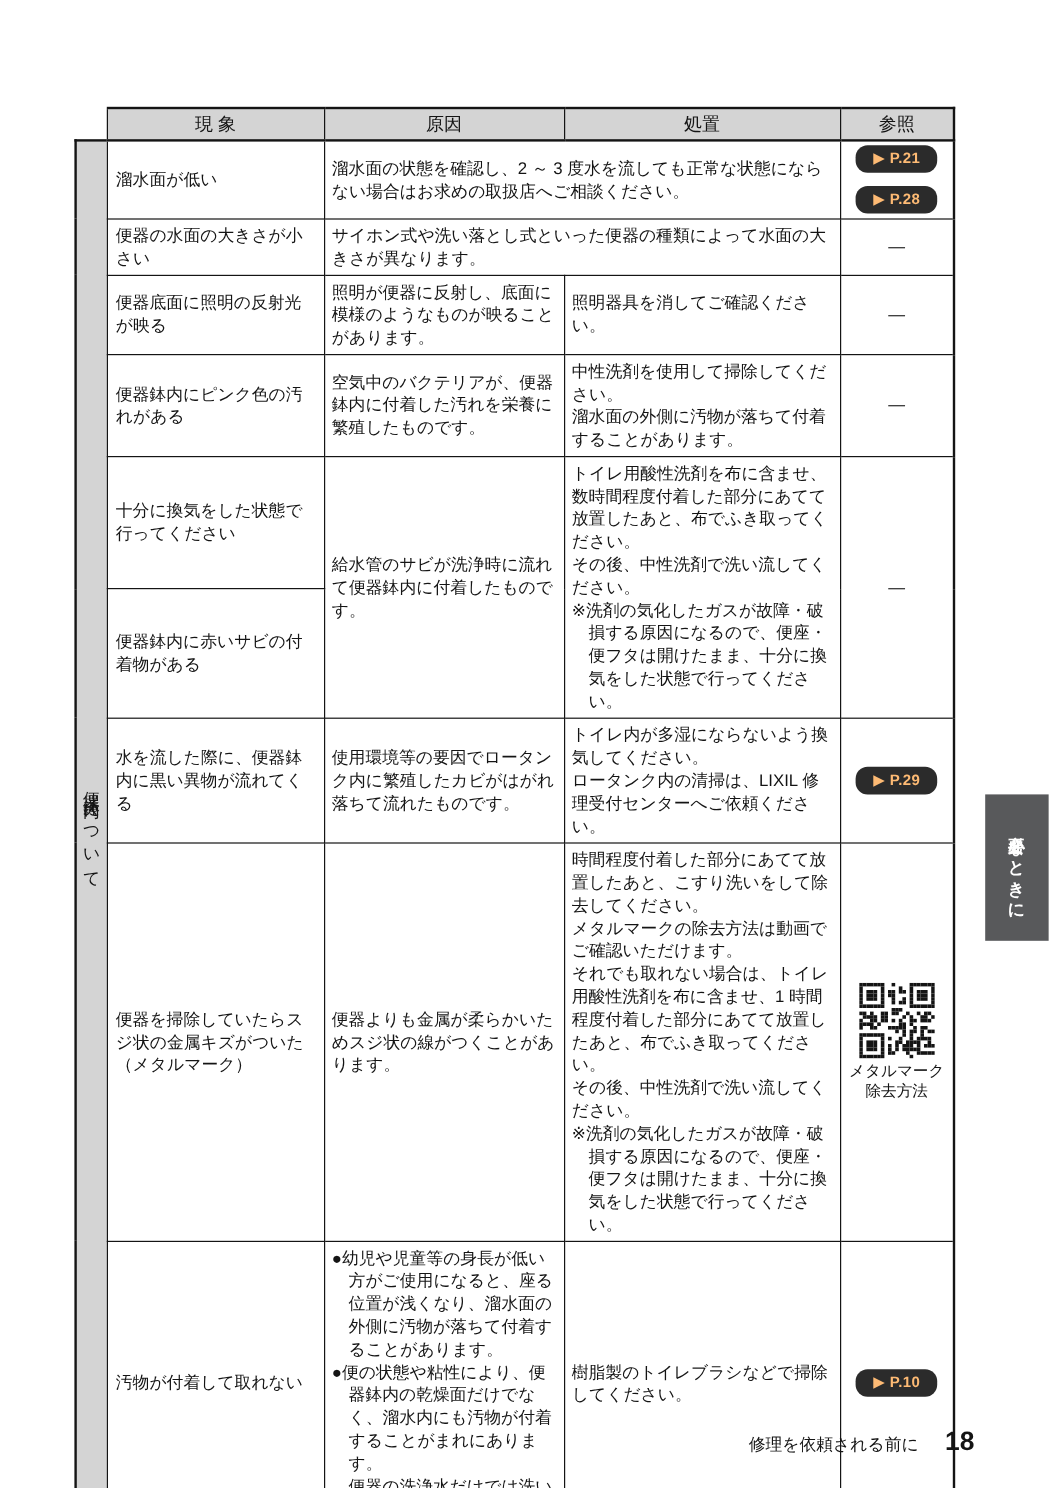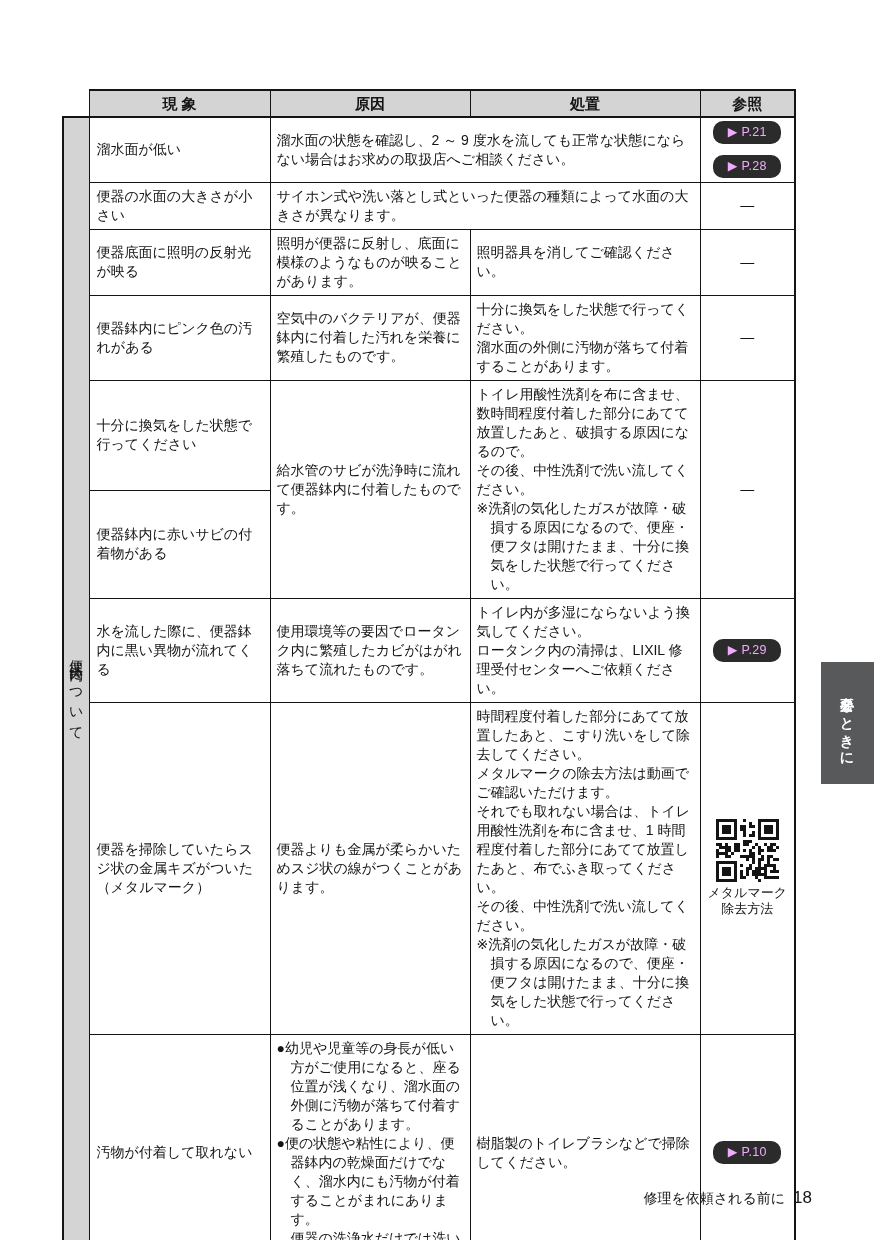--- a/index.html
+++ b/index.html
@@ -11,62 +11,62 @@
   table.tbl{
     position:absolute;left:62px;top:89px;width:732px;
     border-collapse:collapse;table-layout:fixed;
   }
   .tbl td,.tbl th{
     border:1px solid #141414;
     font-size:14px;line-height:19px;vertical-align:middle;
     padding:4px 6px;word-break:break-all;
   }
   .tbl th{
-    background:#d4d4d4;font-weight:bold;font-size:15px;text-align:center;
+    background:#d4d4d4;font-weight:normal;font-size:15px;text-align:center;
     border-top:2px solid #141414;border-bottom:2px solid #141414;padding:3px 2px;
   }
   .tbl th.last{border-right:2px solid #141414}
   td.ghost{border:none;background:#ffffff}
   td.cat{
     background:#d4d4d4;text-align:center;padding:0;
     border-left:2px solid #141414;border-bottom:2px solid #141414;border-top:2px solid #141414;
   }
   .vtext{
     writing-mode:vertical-rl;text-orientation:upright;
     display:inline-block;font-size:14px;letter-spacing:3px;
   }
   td.ph{padding-left:7px}
   td.ref{text-align:center;border-right:2px solid #141414;padding:3px 3px}
   tr.lastrow td{border-bottom:2px solid #141414}
   .para{white-space:pre-line}
   .hang{padding-left:1em;text-indent:-1em}
   .badges{display:flex;flex-direction:column;align-items:center;gap:11px}
   .badge{
-    display:inline-block;background:#2b2b2b;color:#f0abfc;border-radius:10px;
-    width:68px;padding:2px 0;font-size:12.5px;font-weight:normal;
+    display:inline-block;background:#2b2b2b;color:#fdba74;border-radius:10px;
+    width:68px;padding:2px 0;font-size:12.5px;font-weight:bold;
     white-space:nowrap;letter-spacing:0.3px;text-align:center;
   }
   .dash{font-size:14px}
   .qrwrap{display:flex;flex-direction:column;align-items:center;gap:3px}
   .qrbox{width:63px;height:63px}
   .qrcap{font-size:13px;line-height:16px;text-align:center}
   .side-tab{
     position:absolute;right:0;top:662px;width:53px;height:122px;background:#58595b;
     display:flex;align-items:center;justify-content:center;
   }
   .side-tab span{
     writing-mode:vertical-rl;text-orientation:upright;color:#ffffff;
     font-size:14px;font-weight:bold;letter-spacing:2px;
   }
   .footer{
     position:absolute;top:1188px;right:62px;
-    display:flex;align-items:baseline;gap:8px;
+    display:flex;align-items:baseline;gap:22px;
   }
   .footer .flabel{font-size:14px}
-  .footer .pnum{font-size:17px;font-weight:normal}
+  .footer .pnum{font-size:22px;font-weight:bold}
 </style>
 </head>
 <body>
 
 <table class="tbl">
   <colgroup>
     <col style="width:26px">
       <col style="width:181px">
       <col style="width:200px">
       <col style="width:230px">
@@ -79,21 +79,21 @@
     <th class="para">原因</th>
     <th class="para">処置</th>
     <th class="last para">参照</th>
   </tr>
 
   <tr style="height:65px">
     <td class="cat" rowspan="9">
       <span class="vtext para">便器鉢内について</span>
     </td>
     <td class="ph para">溜水面が低い</td>
-    <td class="tx para" colspan="2">溜水面の状態を確認し、2 ～ 9 度水を流しても正常な状態にならない場合はお求めの取扱店へご相談ください。</td>
+    <td class="tx para" colspan="2">溜水面の状態を確認し、2 ～ 3 度水を流しても正常な状態にならない場合はお求めの取扱店へご相談ください。</td>
     <td class="ref">
       <div class="badges">
         <span class="badge para">▶ P.21</span>
         <span class="badge para">▶ P.28</span>
       </div>
     </td>
   </tr>
 
   <tr style="height:42px">
     <td class="ph para">便器の水面の大きさが小さい</td>
@@ -105,31 +105,31 @@
     <td class="ph para">便器底面に照明の反射光が映る</td>
     <td class="tx para">照明が便器に反射し、底面に模様のようなものが映ることがあります。</td>
     <td class="tx para">照明器具を消してご確認ください。</td>
     <td class="ref"><span class="dash para">—</span></td>
   </tr>
 
   <tr style="height:82px">
     <td class="ph para">便器鉢内にピンク色の汚れがある</td>
     <td class="tx para">空気中のバクテリアが、便器鉢内に付着した汚れを栄養に繁殖したものです。</td>
     <td class="tx">
-          <div class="para">十分に換気をした状態で行ってください。</div>
+          <div class="para">中性洗剤を使用して掃除してください。</div>
           <div class="para">溜水面の外側に汚物が落ちて付着することがあります。</div>
         </td>
     <td class="ref"><span class="dash para">—</span></td>
   </tr>
 
   <tr style="height:85px">
     <td class="ph para">十分に換気をした状態で行ってください</td>
     <td class="tx para" rowspan="2">給水管のサビが洗浄時に流れて便器鉢内に付着したものです。</td>
     <td class="tx" rowspan="2">
-          <div class="para">トイレ用酸性洗剤を布に含ませ、数時間程度付着した部分にあてて放置したあと、破損する原因になるので。</div>
+          <div class="para">トイレ用酸性洗剤を布に含ませ、数時間程度付着した部分にあてて放置したあと、布でふき取ってください。</div>
           <div class="para">その後、中性洗剤で洗い流してください。</div>
           <div class="para hang">※洗剤の気化したガスが故障・破損する原因になるので、便座・便フタは開けたまま、十分に換気をした状態で行ってください。</div>
         </td>
     <td class="ref" rowspan="2"><span class="dash para">—</span></td>
   </tr>
 
   <tr style="height:82px">
     <td class="ph para">便器鉢内に赤いサビの付着物がある</td>
   </tr>
 

